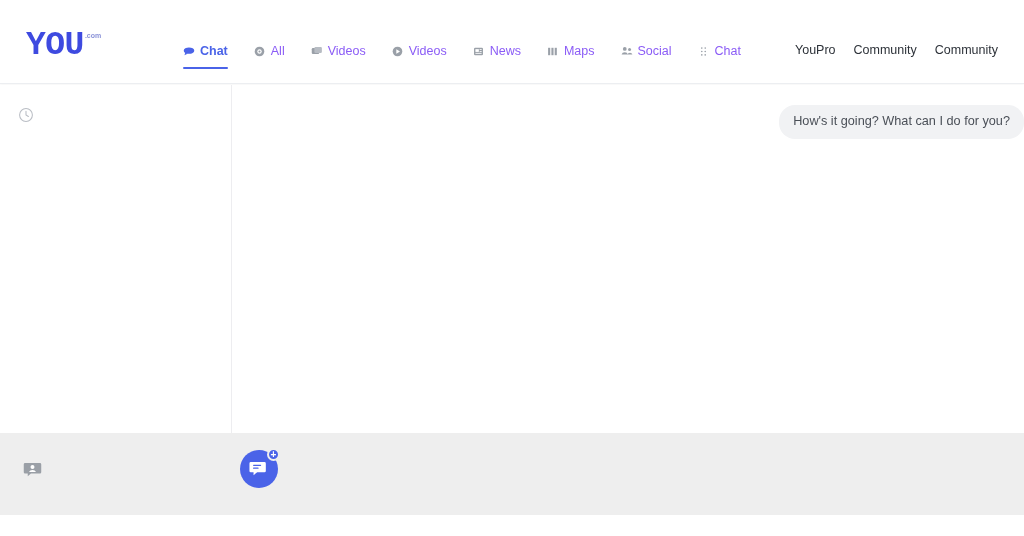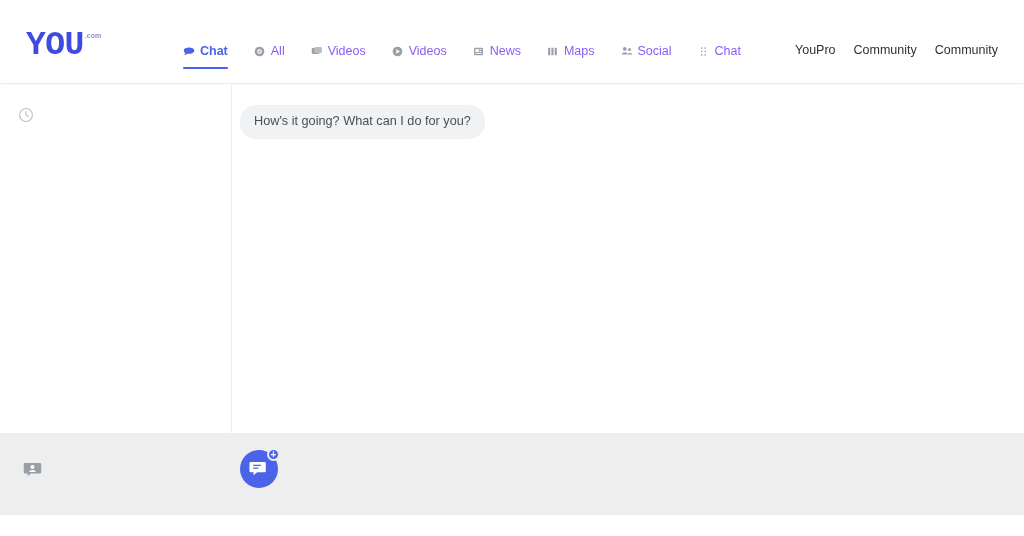--- a/index.html
+++ b/index.html
@@ -63,21 +63,21 @@
   .sidebar {
     position: absolute; left: 0; top: 0; width: 232px; height: 348px;
     background: #ffffff; border-right: 1px solid #ededf0;
   }
   .sidebar-icon {
     position: absolute; left: 18px; top: 22px;
     width: 16px; height: 16px; color: #b9bdc4; cursor: pointer;
   }
   .chat-area {
     position: absolute; left: 233px; top: 0; right: 0; height: 400px;
-    background: #ffffff; padding: 20px 0 0 7px;
+    background: #ffffff; padding: 20px 0 0 7px; text-align: right;
   }
   .bubble {
     display: inline-block;
     background: #f1f2f4; color: #4a4f57;
     font-size: 12.7px; line-height: 17px;
     padding: 8px 14px 9px 14px;
     border-radius: 16px;
     max-width: 520px;
   }
 

